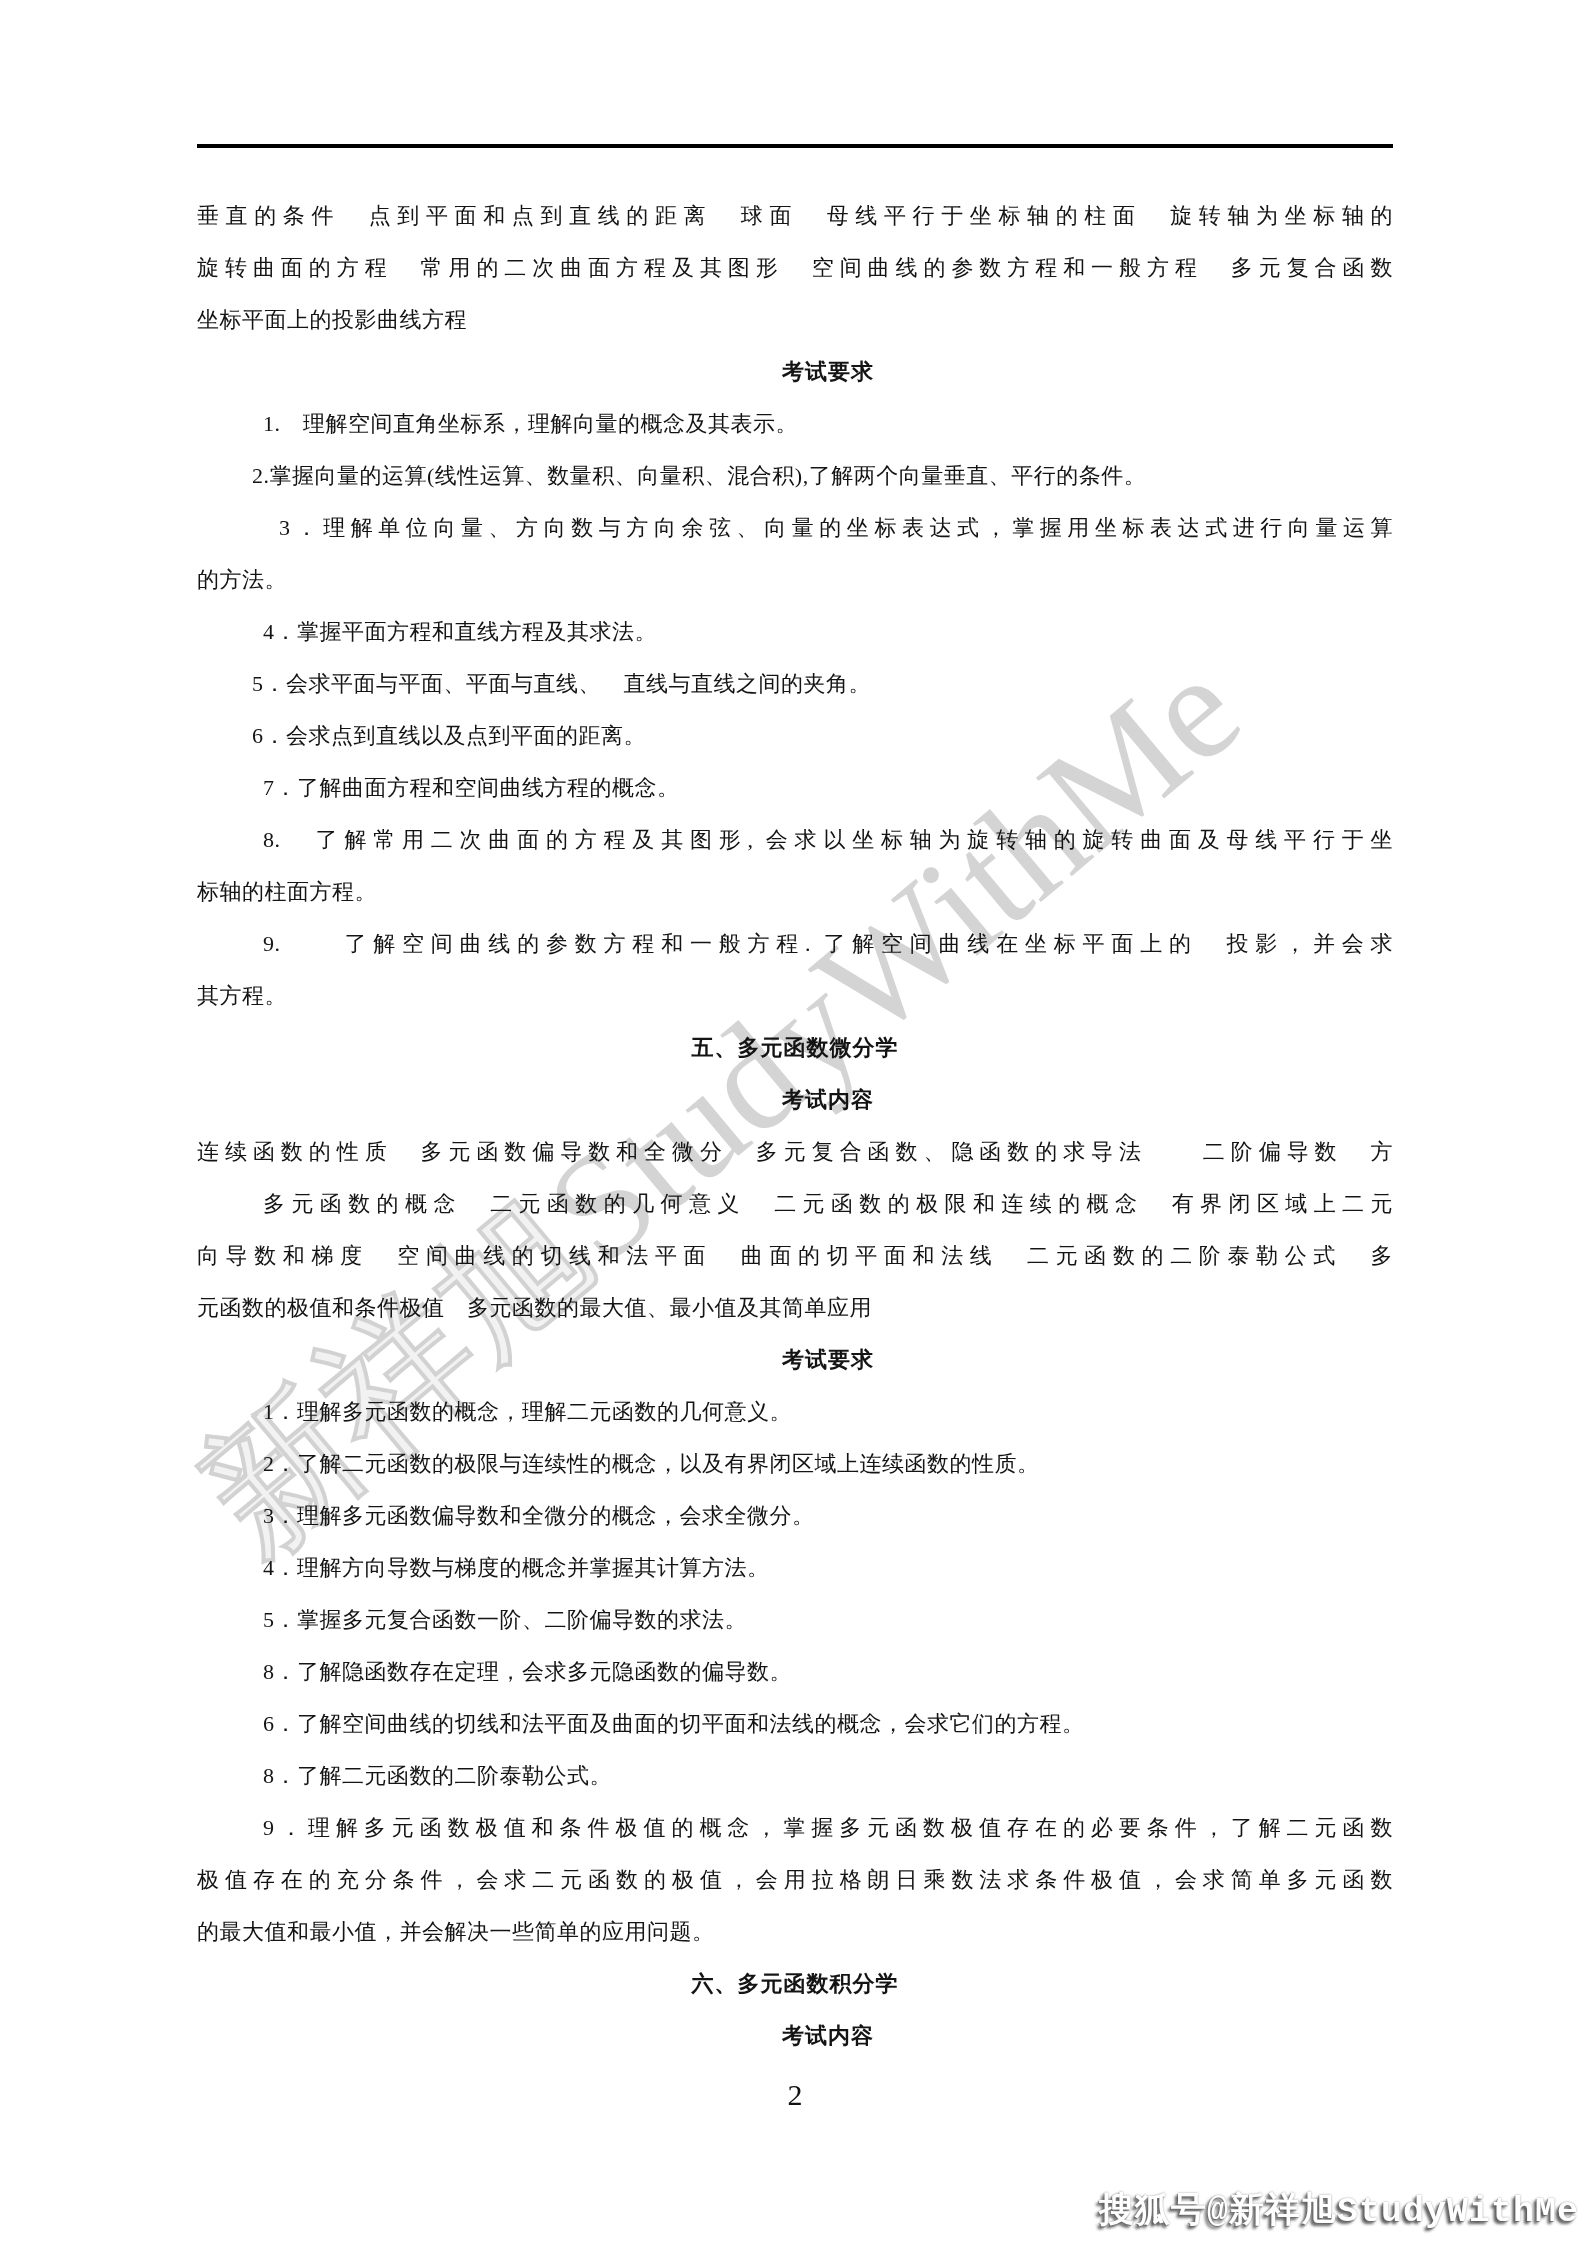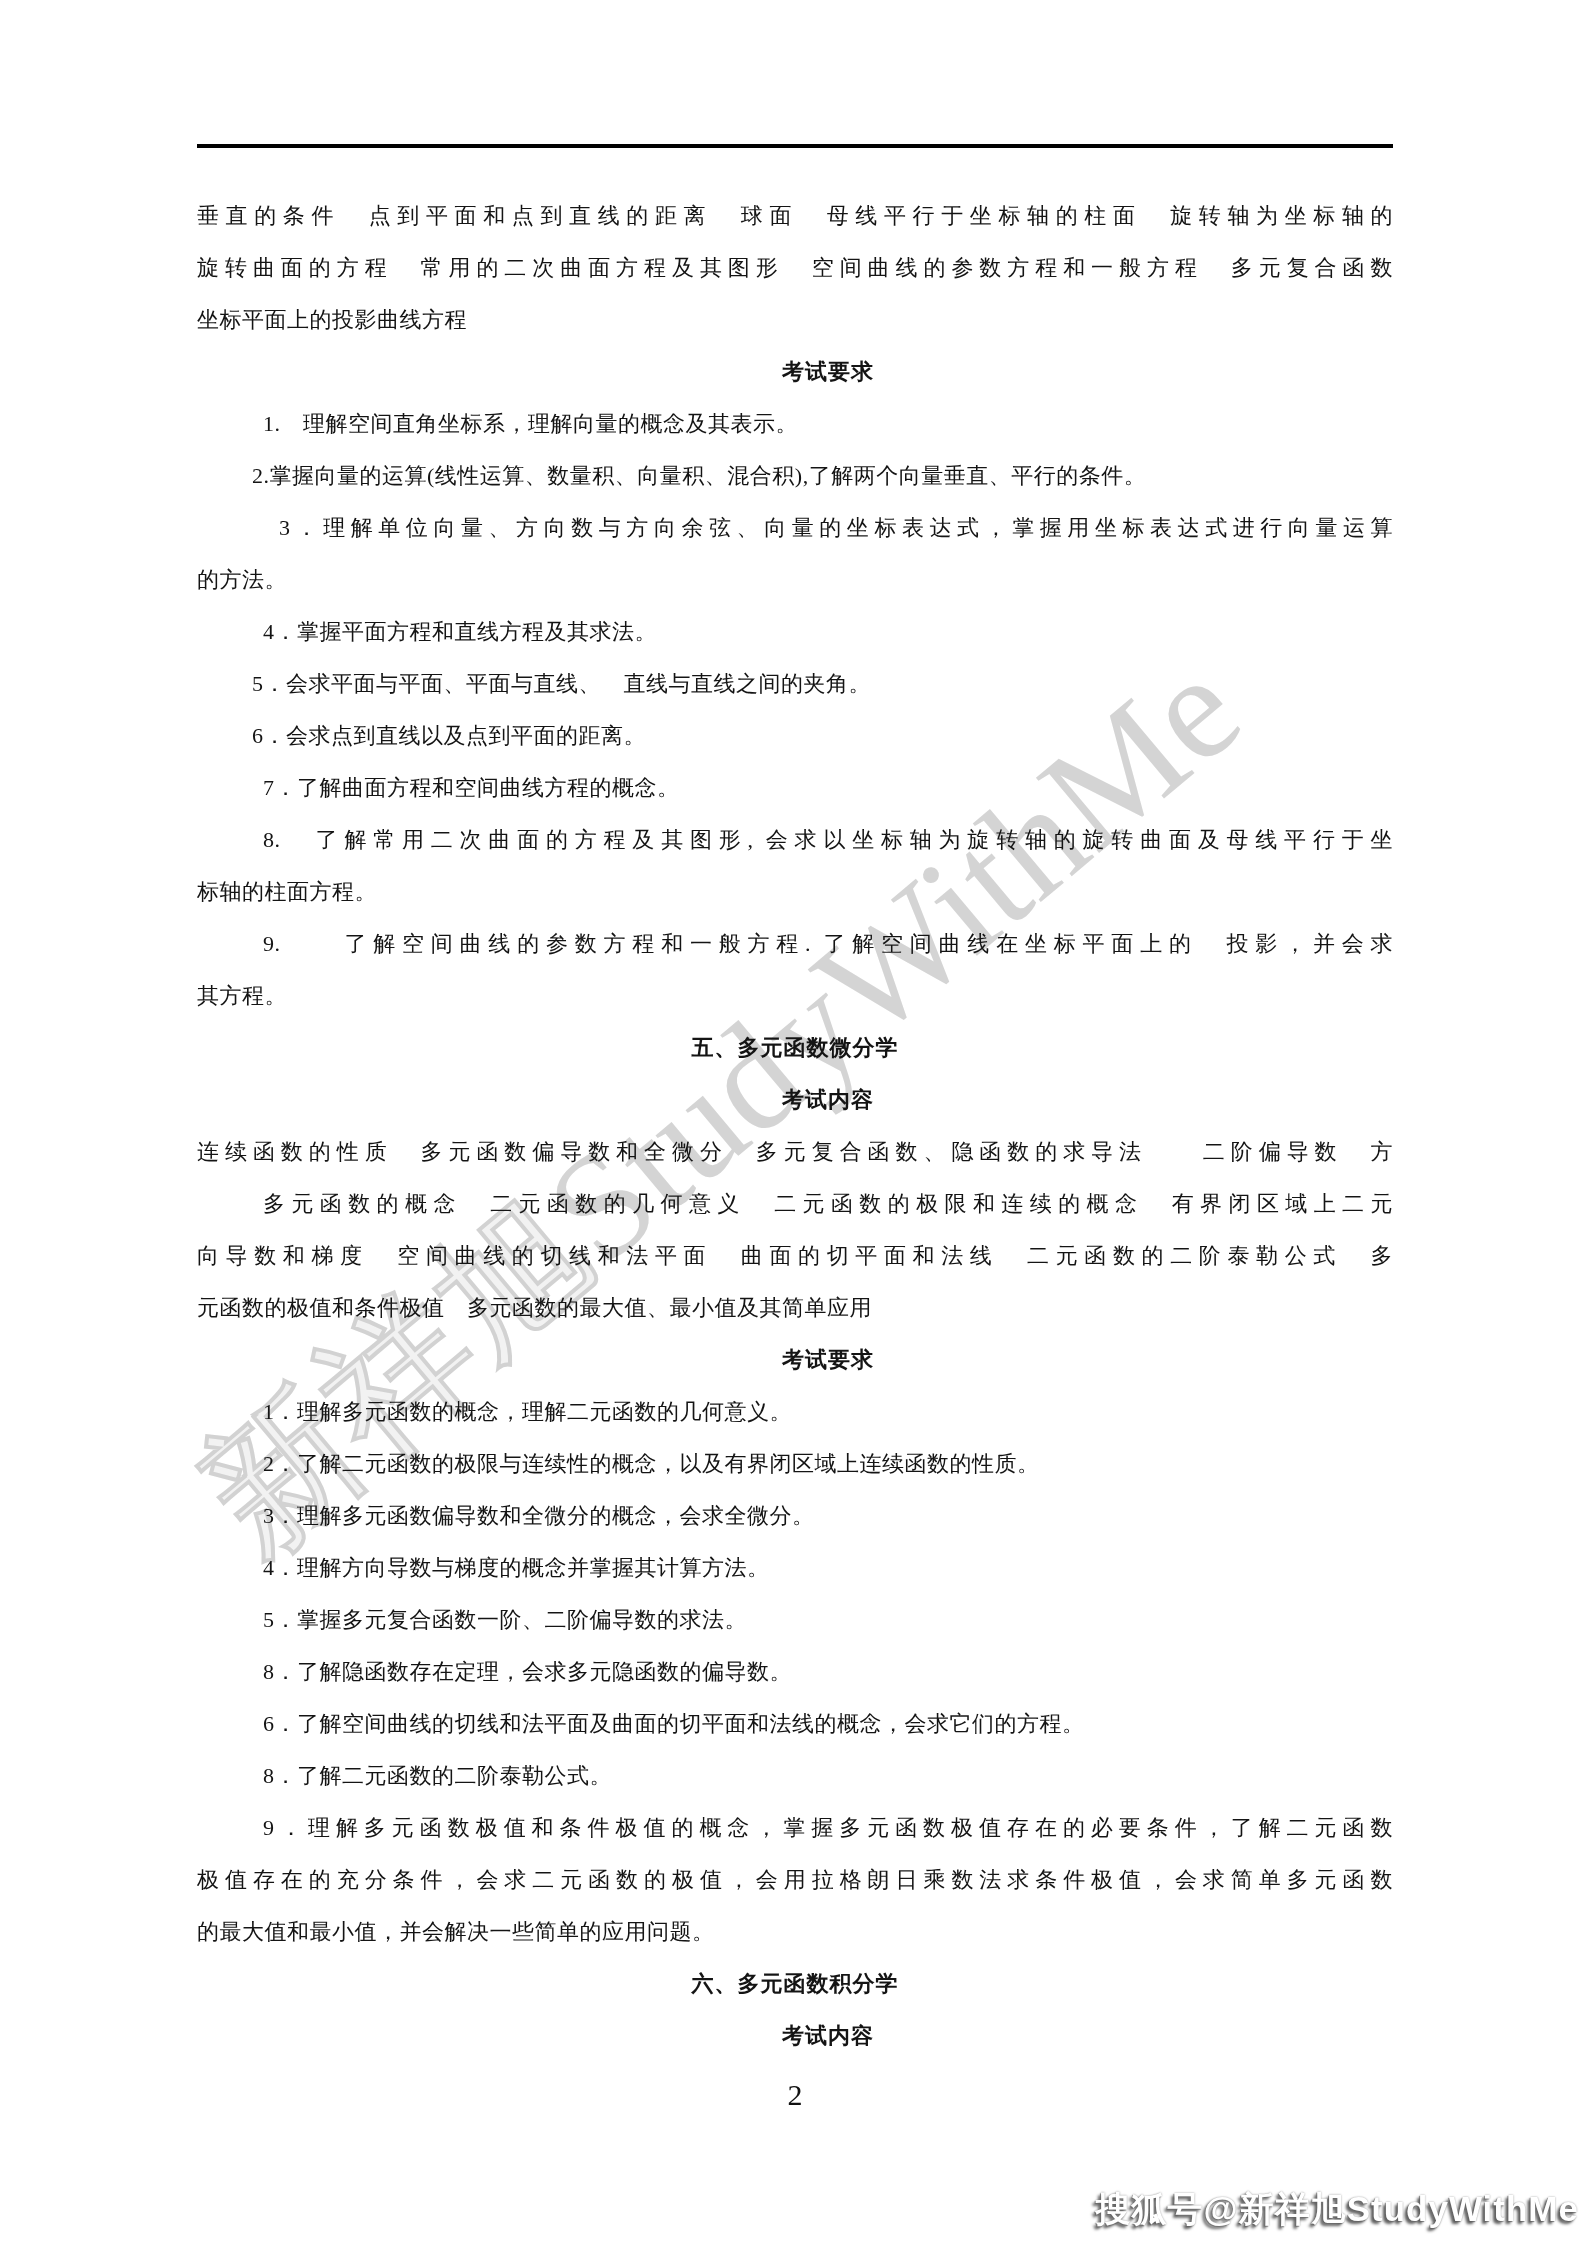--- a/index.html
+++ b/index.html
@@ -56,21 +56,21 @@
     -webkit-text-stroke:4px #c7c7c7;
     font-family:"Liberation Serif","DejaVu Serif",serif;
   }
   .wm-latin{
     color:#cacaca;
     font-family:"Liberation Serif","DejaVu Serif",serif;
   }
   .wm-corner{
     position:absolute;
     right:8px;bottom:12px;
-    font-family:Liberation Sans, sans-serif;
+    font-family:Liberation Mono, monospace;
     font-weight:700;
     font-size:35px;
     color:#ffffff;
     letter-spacing:1px;
     text-shadow:-3px 3px 3px #5e5e5e, 0 0 2px #9a9a9a, -1px 1px 1px #777777;
     z-index:3;
   }
 </style>
 </head>
 <body>

